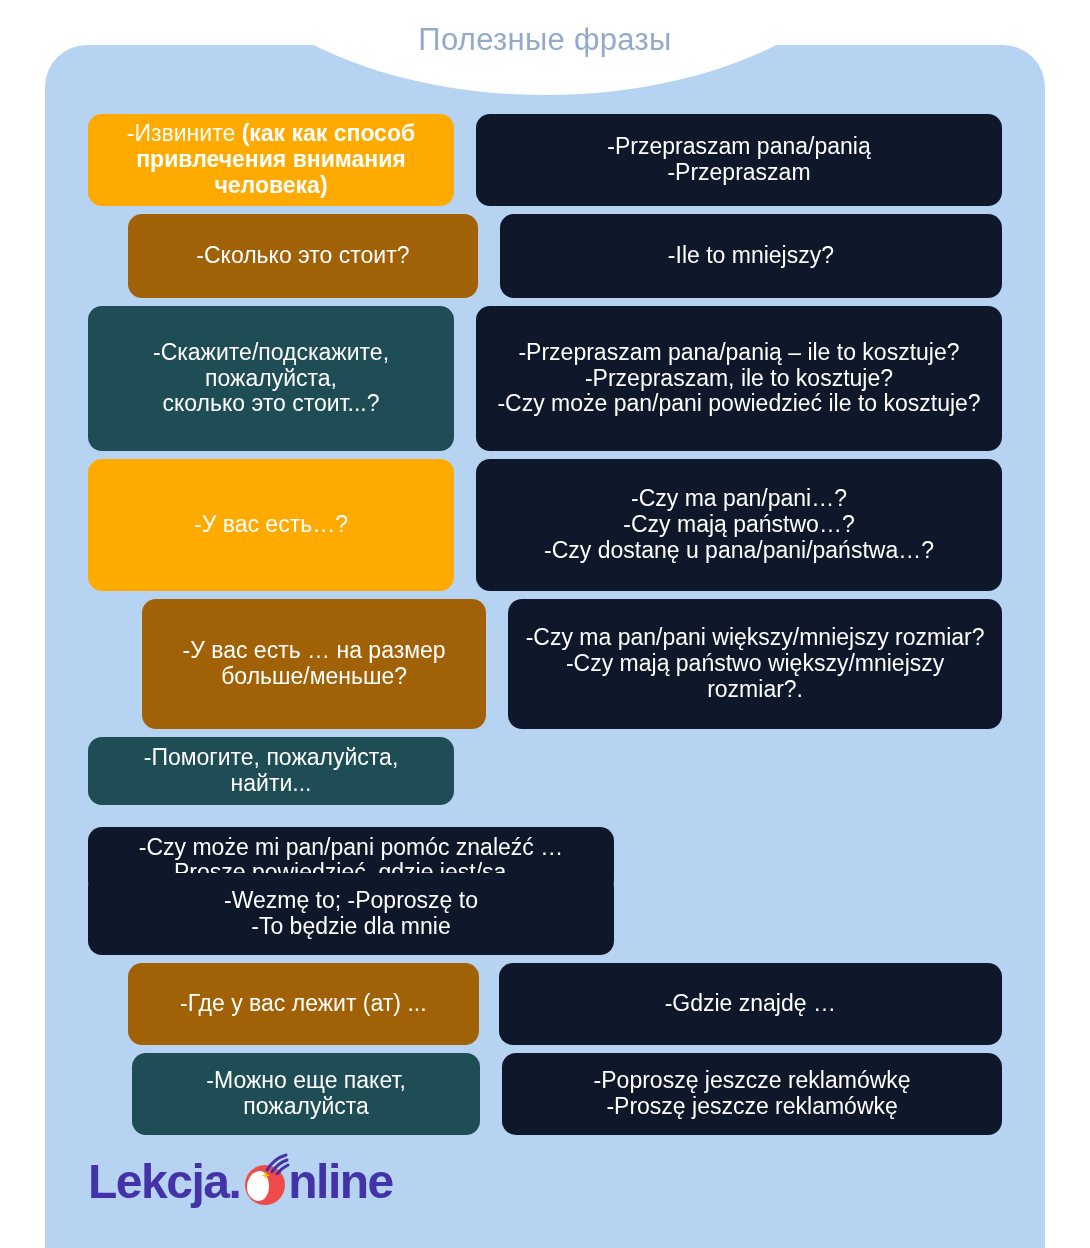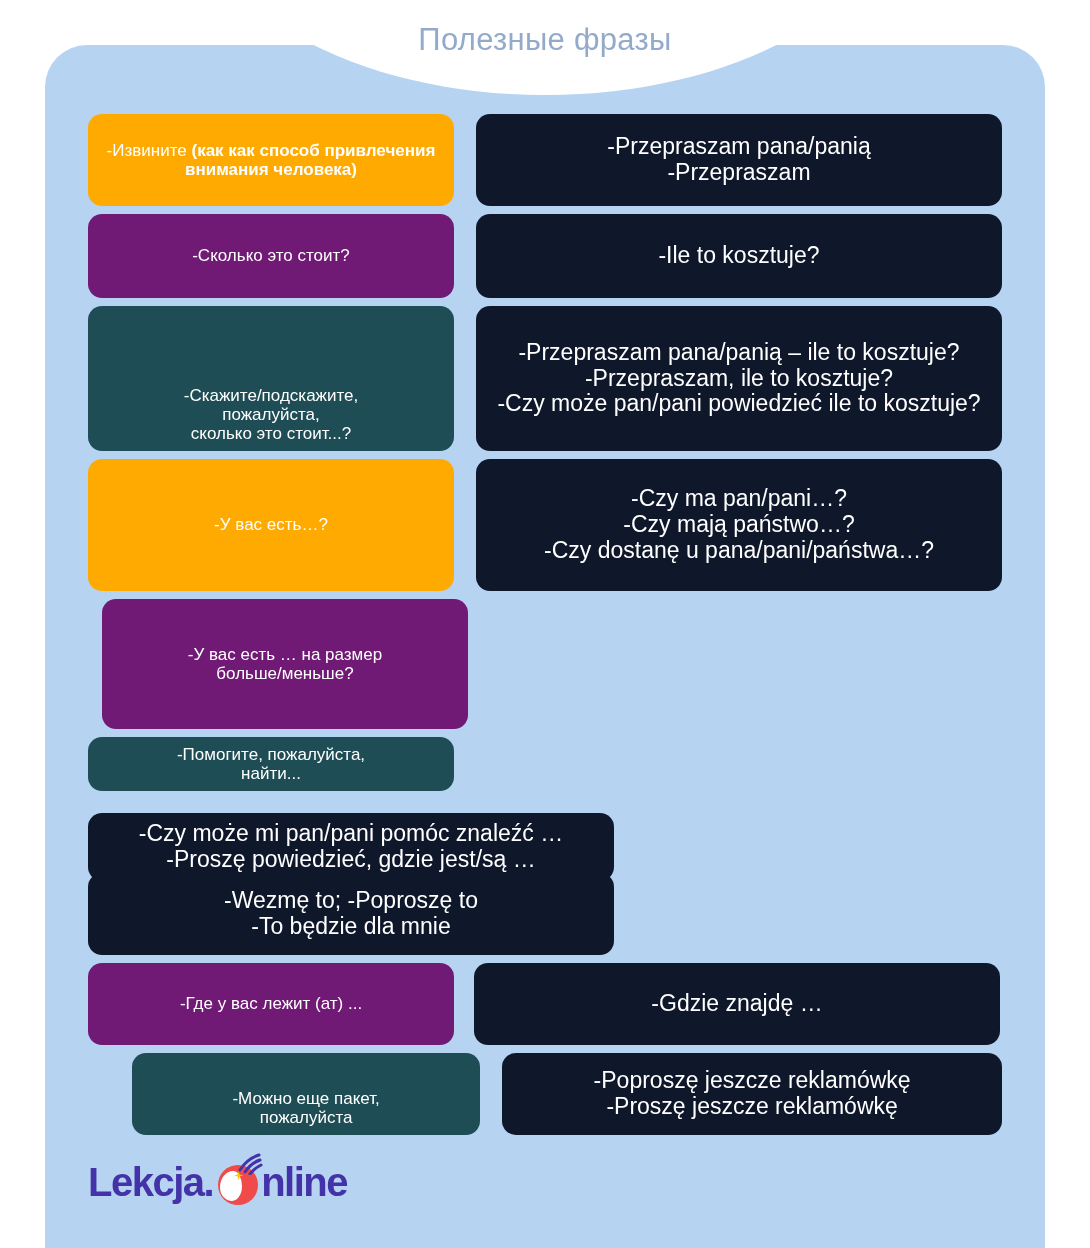--- a/index.html
+++ b/index.html
@@ -81,31 +81,31 @@
     text-align: center;
     color: #ffffff;
     padding: 8px 14px;
     line-height: 1.12;
   }
 
   .card .txt { display: block; width: 100%; }
 
   .card-ru {
     width: 366px;
-    font-size: 17px;
+    font-size: 23px;
   }
   .card-pl {
     width: 526px;
     font-size: 23px;
     background: #0f172a;
   }
 
   .c-orange { background: #ffaa00; }
-  .c-red    { background: #701a75; }
-  .c-teal   { background: #1f4d56; align-items: flex-end; }
+  .c-red    { background: #a16207; margin-left: 40px; }
+  .c-teal   { background: #1f4d56; }
 
   .bold-part { font-weight: bold; }
 
   
   .h1 { height: 92px; }
   .h2 { height: 84px; }
   .h3 { height: 145px; }
   .h4 { height: 132px; }
   .h5 { height: 130px; padding-left: 14px; }
   .h6 { height: 128px; flex-direction: column; }
@@ -117,21 +117,21 @@
   .logo {
     position: absolute;
     left: 88px;
     top: 1152px;
     z-index: 5;
     display: flex;
     align-items: center;
     height: 60px;
   }
   .logo-text {
-    font-size: 40px;
+    font-size: 48px;
     font-weight: bold;
     color: #4433a8;
     letter-spacing: -1.5px;
     line-height: 1;
     display: flex;
     align-items: center;
   }
   .logo-o {
     position: relative;
     display: inline-block;
@@ -199,21 +199,21 @@
       <div class="card card-pl">
         <span class="txt">-Przepraszam pana/panią<br>-Przepraszam</span>
       </div>
     </div>
 
     <div class="row h2">
       <div class="card card-ru c-red">
         <span class="txt">-Сколько это стоит?</span>
       </div>
       <div class="card card-pl">
-        <span class="txt">-Ile to kosztuje?</span>
+        <span class="txt">-Ile to mniejszy?</span>
       </div>
     </div>
 
     <div class="row h3">
       <div class="card card-ru c-teal">
         <span class="txt">-Скажите/подскажите,<br>пожалуйста,<br>сколько это стоит...?</span>
       </div>
       <div class="card card-pl">
         <span class="txt">-Przepraszam pana/panią – ile to kosztuje?<br>-Przepraszam, ile to kosztuje?<br>-Czy może pan/pani powiedzieć ile to kosztuje?</span>
       </div>
@@ -224,20 +224,23 @@
         <span class="txt">-У вас есть…?</span>
       </div>
       <div class="card card-pl">
         <span class="txt">-Czy ma pan/pani…?<br>-Czy mają państwo…?<br>-Czy dostanę u pana/pani/państwa…?</span>
       </div>
     </div>
 
     <div class="row h5">
       <div class="card card-ru c-red">
         <span class="txt">-У вас есть … на размер<br>больше/меньше?</span>
+      </div>
+      <div class="card card-pl">
+        <span class="txt">-Czy ma pan/pani większy/mniejszy rozmiar?<br>-Czy mają państwo większy/mniejszy rozmiar?.</span>
       </div>
     </div>
 
     <div class="row h6">
       <div class="card card-ru c-teal">
         <span class="txt">-Помогите, пожалуйста,<br>найти...</span>
       </div>
       <div class="card card-pl">
         <span class="txt">-Czy może mi pan/pani pomóc znaleźć …<br>-Proszę powiedzieć, gdzie jest/są …</span>
       </div>

